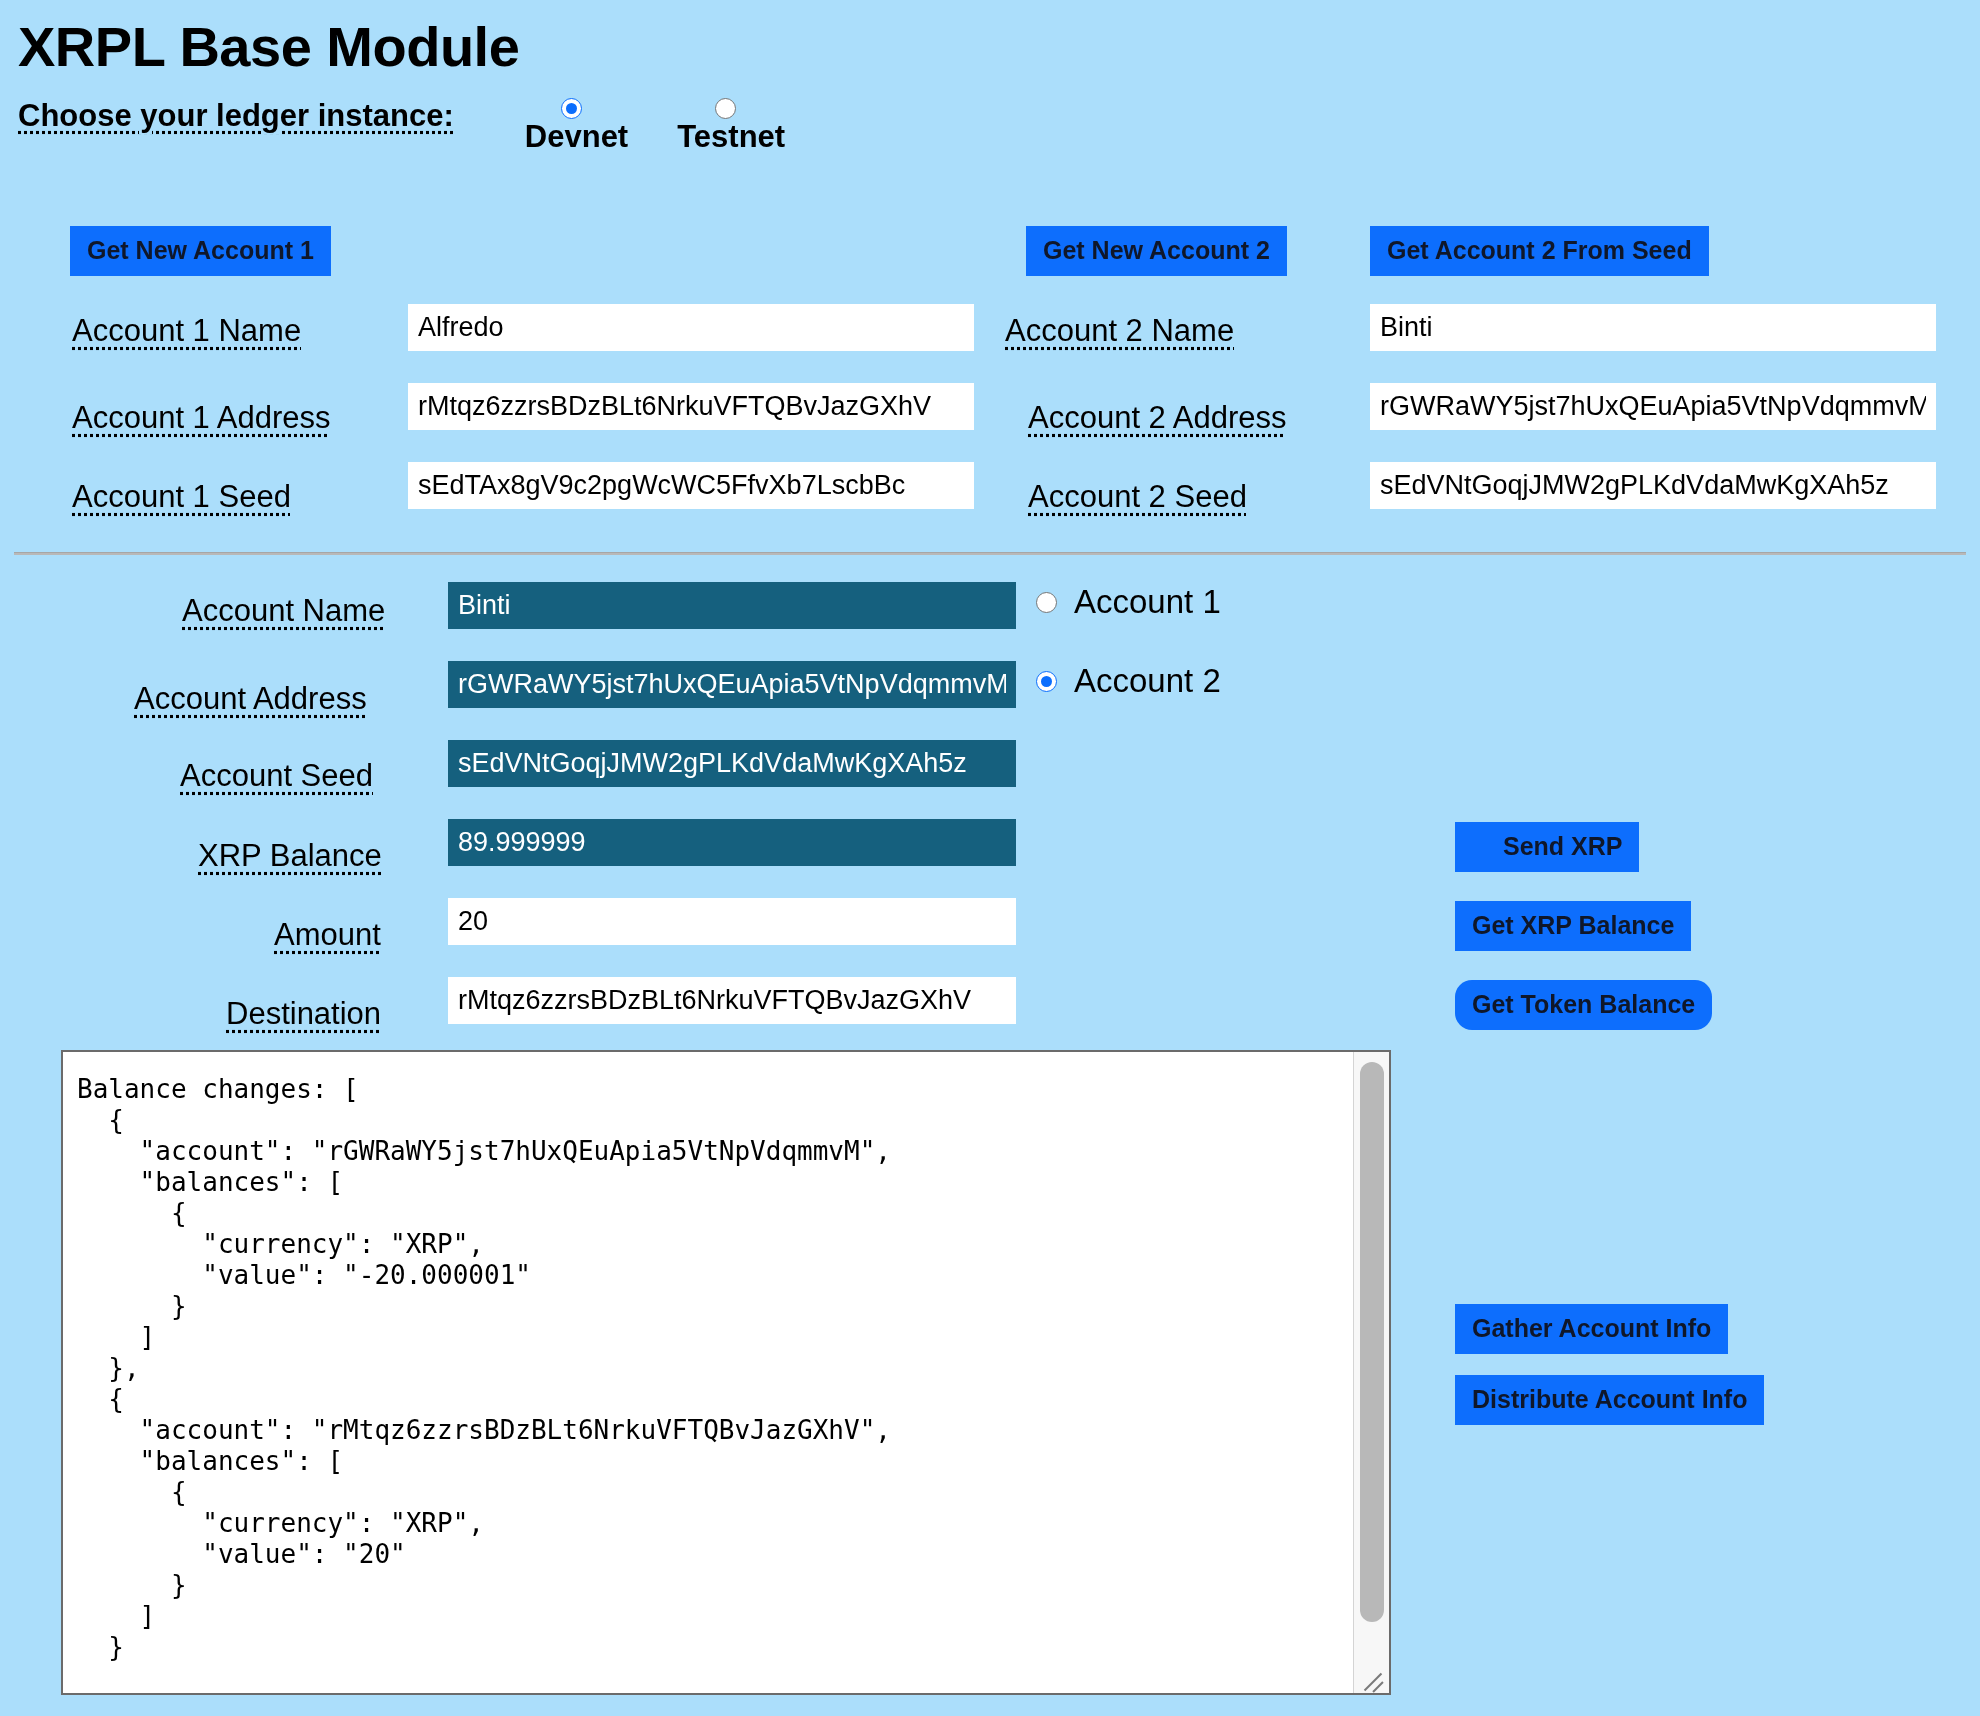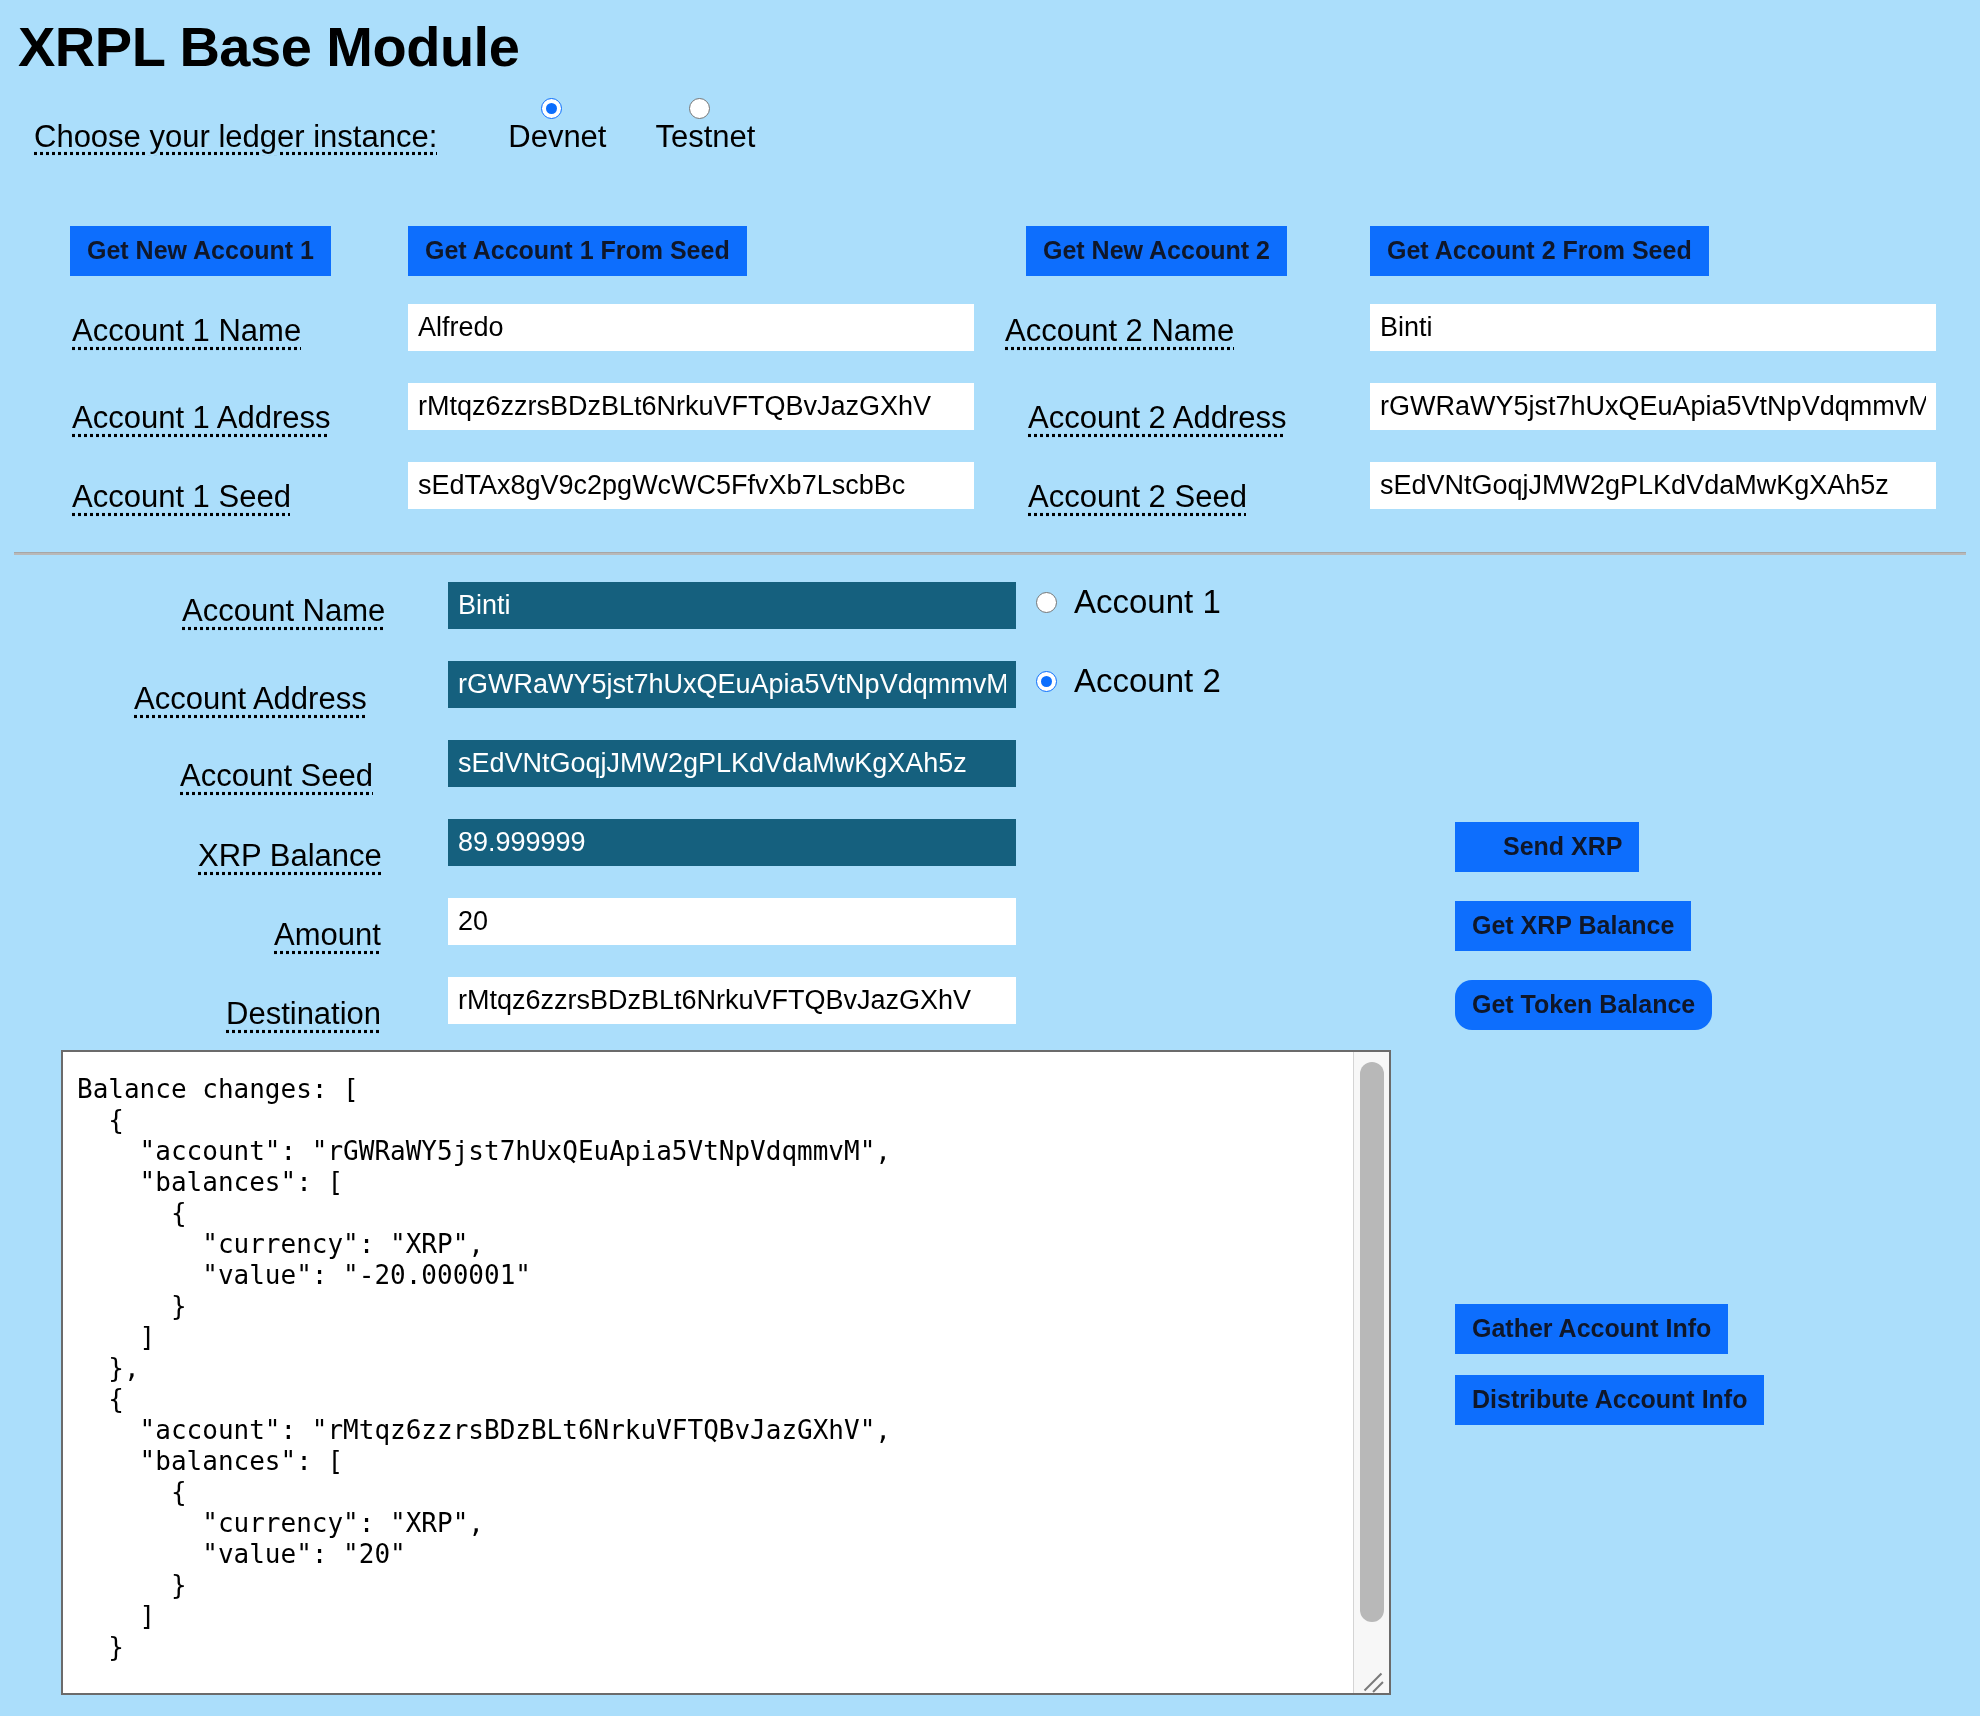--- a/index.html
+++ b/index.html
@@ -29,23 +29,24 @@
     font-weight: bold;
     margin: 0;
     padding: 14px 0 0 18px;
     letter-spacing: -0.5px;
     line-height: 1.18;
   }
 
   
   .ledger-row {
     display: flex;
-    align-items: flex-end;
-    padding: 18px 0 0 34px;
+    align-items: flex-start;
+    padding: 18px 0 0 18px;
     font-size: 31px;
+    font-weight: bold;
   }
   .ledger-label {
     text-decoration: underline;
     text-decoration-style: dotted;
     text-underline-offset: 5px;
   }
   .radio-grp {
     display: flex;
     align-items: center;
     margin-left: 60px;
@@ -209,21 +210,20 @@
         <span class="rlabel">Devnet</span>
       </label>
       <label class="radio-item">
         <span class="radio"></span>
         <span class="rlabel">Testnet</span>
       </label>
     </div>
   </div>
 
   <button class="btn abs" style="left:70px; top:226px;">Get New Account 1</button>
-  <button class="btn abs" style="left:408px; top:226px;">Get Account 1 From Seed</button>
 
   <div class="flabel abs" style="left:72px; top:313px;">Account 1 Name</div>
   <input class="tinput abs" style="left: 408px; top: 304px; width: 566px;" type="text" value="Alfredo">
 
   <div class="flabel abs" style="left:72px; top:400px;">Account 1 Address</div>
   <input class="tinput abs" style="left: 408px; top: 383px; width: 566px;" type="text" value="rMtqz6zzrsBDzBLt6NrkuVFTQBvJazGXhV">
 
   <div class="flabel abs" style="left:72px; top:479px;">Account 1 Seed</div>
   <input class="tinput abs" style="left: 408px; top: 462px; width: 566px;" type="text" value="sEdTAx8gV9c2pgWcWC5FfvXb7LscbBc">
 

